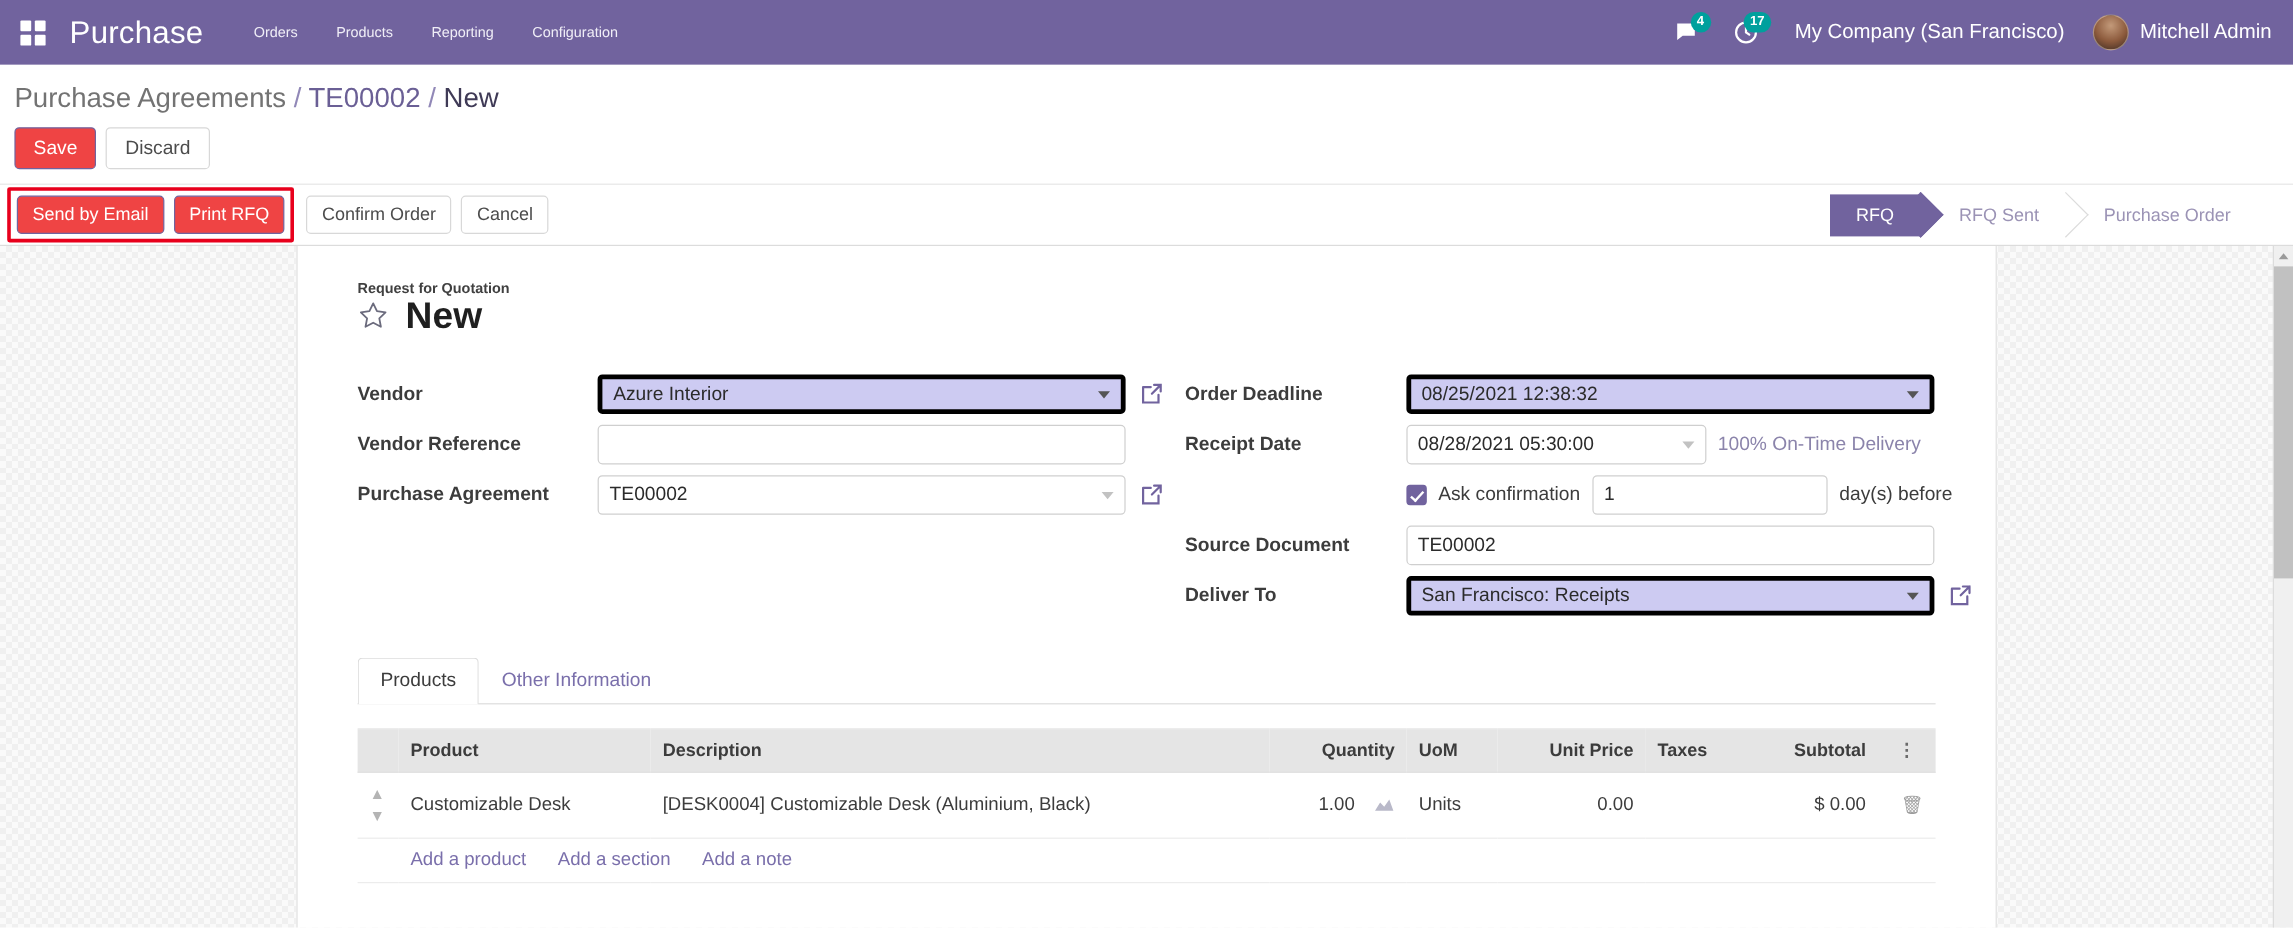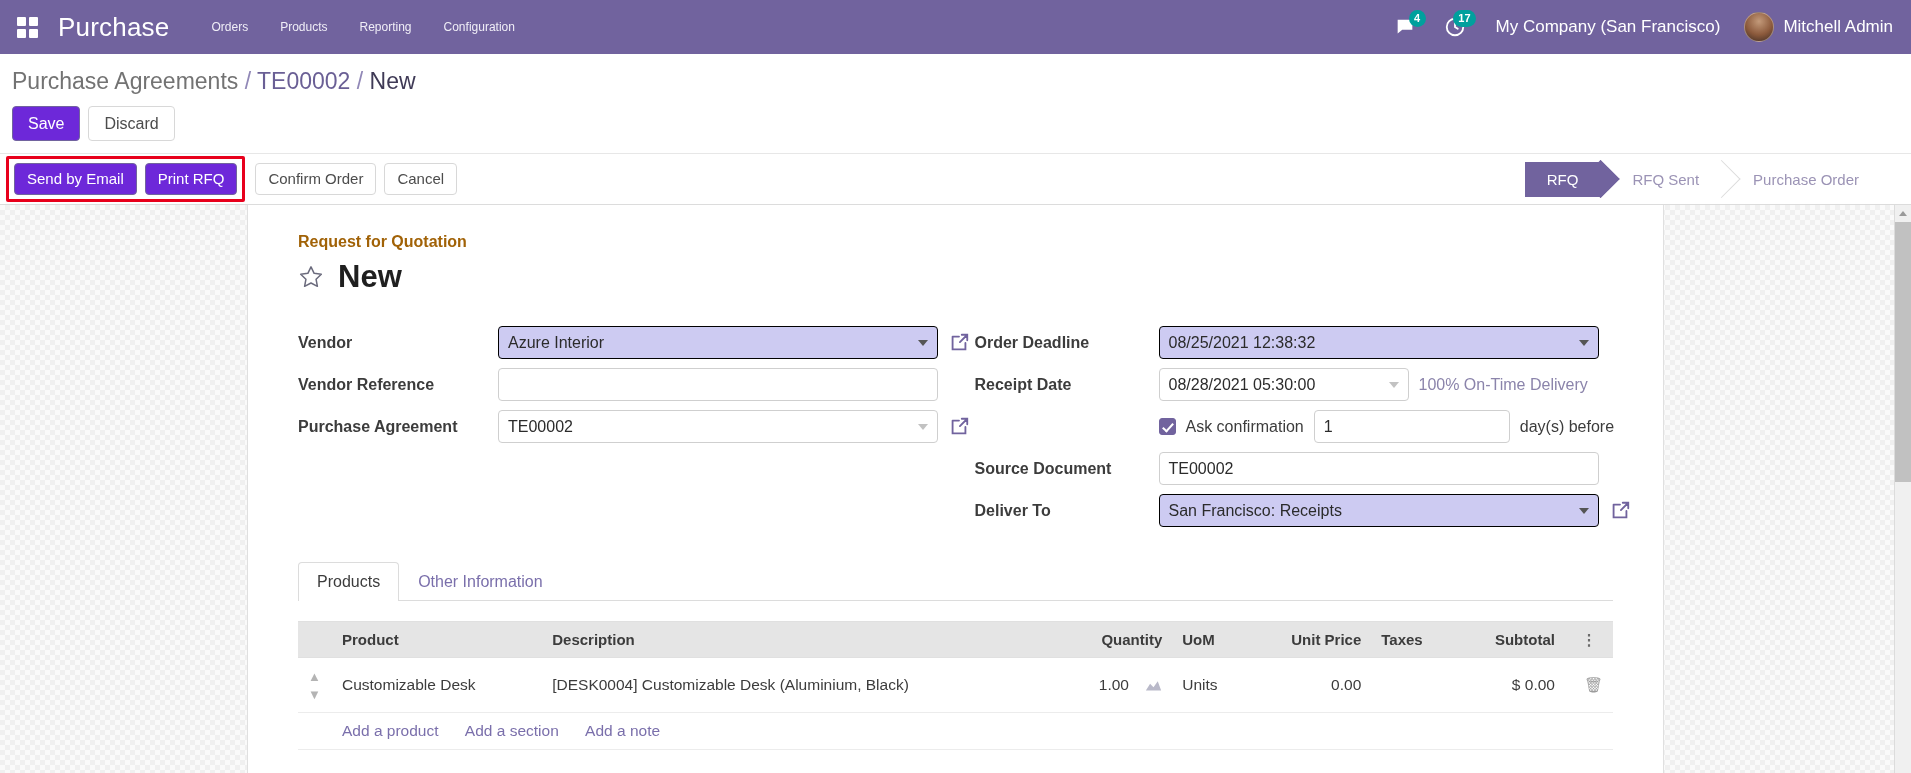--- a/index.html
+++ b/index.html
@@ -111,21 +111,21 @@
   .savebar { padding: 10px 0 12px 12px; display: flex; gap: 8px; background: #fff; }
   .btn {
     font-family: "Liberation Sans", sans-serif;
     font-size: 16px;
     border-radius: 4px;
     padding: 6px 15px;
     cursor: pointer;
     line-height: 1.35;
     white-space: nowrap;
   }
-  .btn-primary { background: #6d28d9; border: 1px solid #71639e; color: #fff; }
+  .btn-primary { background: #ef4444; border: 1px solid #71639e; color: #fff; }
   .btn-default { background: #fff; border: 1px solid #d8d8d8; color: #4c4c4c; }
 
   
   .statusbar {
     border-top: 1px solid #e7e7e7;
     border-bottom: 1px solid #dcdcdc;
     background: #fff;
     display: flex;
     align-items: center;
     height: 52px;
@@ -196,27 +196,27 @@
   .sheet {
     width: 1417px;
     background: #fff;
     border-left: 1px solid #e0e0e0;
     border-right: 1px solid #e0e0e0;
     padding: 28px 50px 0 50px;
     height: 100%;
   }
 
   
-  .form-label-small { font-size: 16px; font-weight: 700; color: #a16207; margin-bottom: 10px; }
+  .form-label-small { font-size: 12px; font-weight: 700; color: #404040; margin-bottom: 0; }
   .title-row { display: flex; align-items: center; gap: 14px; margin-bottom: 30px; }
   .star { width: 26px; height: 26px; flex: none; }
   .rec-title { font-size: 31px; font-weight: 700; color: #1f1f1f; line-height: 1; }
 
   
-  .form-grid { display: flex; gap: 3px; }
+  .form-grid { display: flex; gap: 16px; }
   .col { width: 50%; }
   .col.left { padding-right: 30px; }
   .frow { display: flex; align-items: center; min-height: 41px; margin-bottom: 1px; }
   .flabel {
     width: 200px;
     font-size: 16px;
     font-weight: 700;
     color: #3c3c3c;
     flex: none;
     padding-right: 10px;
@@ -231,21 +231,21 @@
     background: #fff;
     font-size: 16px;
     color: #2b2b2b;
     padding: 0 9px;
     display: flex;
     align-items: center;
     position: relative;
     font-family: "Liberation Sans", sans-serif;
     width: 100%;
   }
-  .input.hl { background: #cdcbf2; border: 1px solid #000000; }
+  .input.hl { background: #cdcbf2; border: 4px solid #000000; }
   .input .caret {
     position: absolute; right: 9px; top: 50%; transform: translateY(-50%);
     width: 0; height: 0;
     border-left: 5px solid transparent;
     border-right: 5px solid transparent;
     border-top: 6px solid #555;
   }
   .input .caret.muted { border-top-color: #c2c2c2; }
   .ext-link { flex: none; width: 22px; height: 22px; cursor: pointer; }
 

